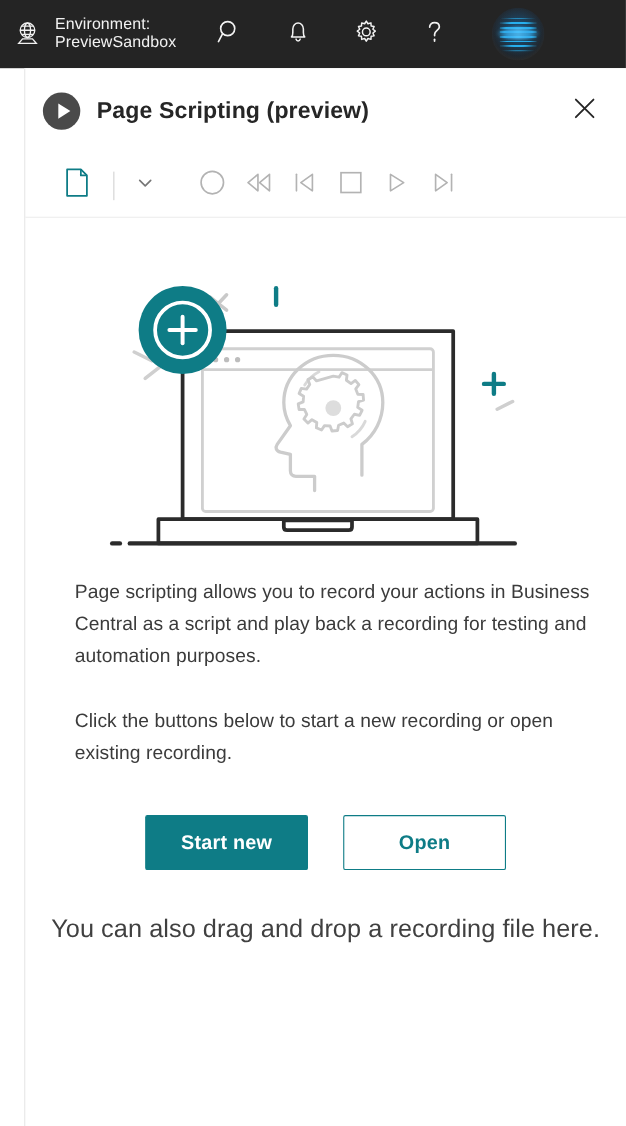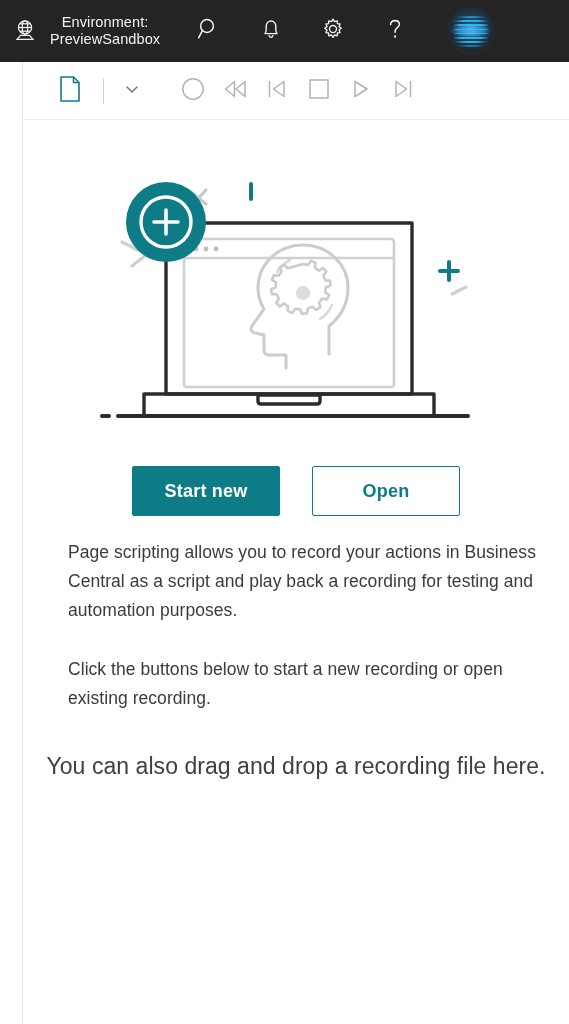--- a/index.html
+++ b/index.html
@@ -15,21 +15,20 @@
   
   #app-bar {
     position: absolute;
     top: 0; left: 0;
     width: 569px;
     height: 62px;
     background: #242424;
     display: flex;
     align-items: center;
     color: #ffffff;
-    text-align: center;
   }
 
   #env-block {
     display: flex;
     align-items: center;
     padding-left: 10px;
     gap: 10px;
   }
 
   #env-icon { width: 30px; height: 30px; flex: 0 0 30px; }
@@ -297,20 +296,34 @@
 
   </div>
 
   <div id="avatar-wrap">
     <div id="avatar"></div>
   </div>
 </div>
 
 <div id="panel">
 
+  <div id="panel-header">
+    <span id="panel-play-badge">
+      <span class="tri"></span>
+    </span>
+    <span id="panel-title">Page Scripting (preview)</span>
+    <span id="panel-close">
+      <span>
+        <svg width="25" height="25" viewBox="0 0 25 25" fill="none" stroke="#262626" stroke-width="1.7" stroke-linecap="round">
+          <line x1="4.5" y1="4.5" x2="20.5" y2="20.5"></line>
+          <line x1="20.5" y1="4.5" x2="4.5" y2="20.5"></line>
+        </svg>
+      </span>
+    </span>
+  </div>
 
   <div id="toolbar">
 
     <div class="tb-btn">
       <span>
         <svg width="26" height="30" viewBox="0 0 26 30" fill="none" stroke="#0e7c86" stroke-width="1.6" stroke-linejoin="round">
           <path d="M4 3 H16.5 L22 8.5 V27 H4 Z"></path>
           <path d="M16.5 3 V8.5 H22"></path>
         </svg>
       </span>
@@ -438,26 +451,26 @@
           <circle cx="70" cy="68" r="40" fill="#0e7c86"></circle>
           <circle cx="70" cy="68" r="25" fill="none" stroke="#ffffff" stroke-width="3.4"></circle>
           <g stroke="#ffffff" stroke-width="3.6" stroke-linecap="round">
             <line x1="70" y1="56" x2="70" y2="80"></line>
             <line x1="58" y1="68" x2="82" y2="68"></line>
           </g>
         </g>
       </svg>
     </div>
 
+    <div id="desc-block">
+      <p class="para">Page scripting allows you to record your actions in Business Central as a script and play back a recording for testing and automation purposes.</p>
+      <p class="para">Click the buttons below to start a new recording or open existing recording.</p>
+    </div>
+
     <div id="button-row">
       <button class="btn btn-primary">Start new</button>
       <button class="btn btn-secondary">Open</button>
     </div>
 
-    <div id="desc-block">
-      <p class="para">Page scripting allows you to record your actions in Business Central as a script and play back a recording for testing and automation purposes.</p>
-      <p class="para">Click the buttons below to start a new recording or open existing recording.</p>
-    </div>
-
     <div id="drag-hint">You can also drag and drop a recording file here.</div>
 
   </div>
 </div>
 
 </body></html>

